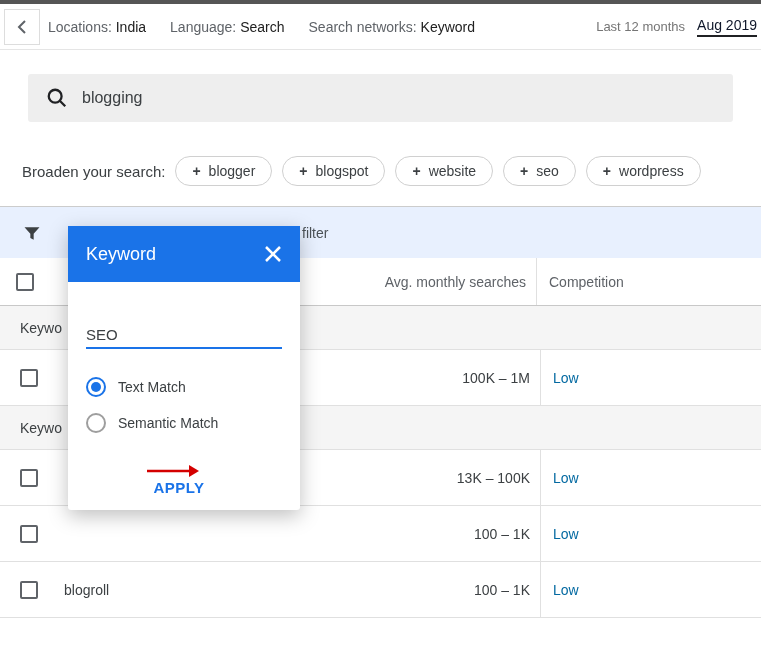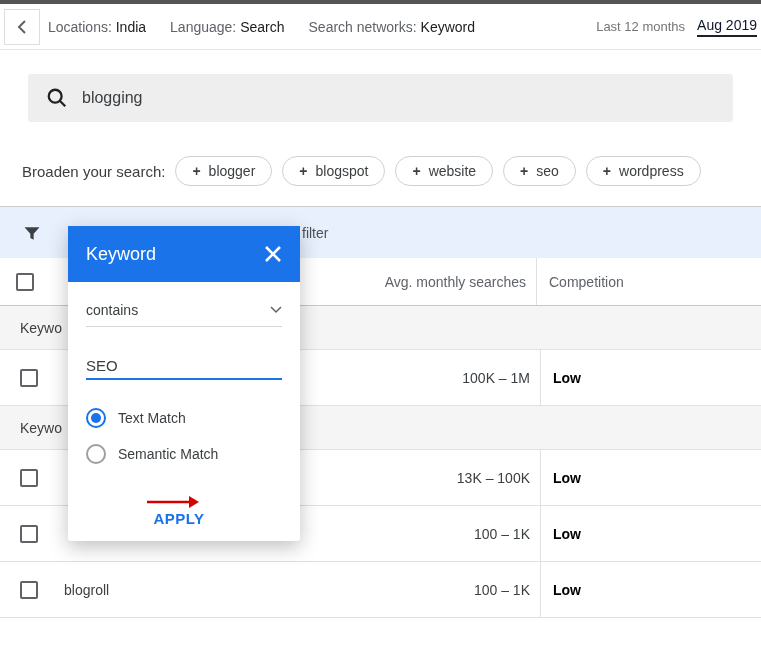--- a/index.html
+++ b/index.html
@@ -61,21 +61,21 @@
     height:44px; display:flex; align-items:center; background:#f5f5f5;
     padding-left:20px; color:#3c4043; font-size:14px; border-bottom:1px solid #e0e0e0;
   }
 
   .data-row {
     display:flex; height:56px; align-items:center; border-bottom:1px solid #e0e0e0;
     padding-left:20px;
   }
   .data-row .col-kw { color:#3c4043; }
   .data-row .col-search { color:#3c4043; }
-  .data-row .col-comp { color:#000000;font-weight:bold; }
+  .data-row .col-comp { color:#0369a1; }
 
   .checkbox {
     width:18px; height:18px; border:2px solid #5f6368; border-radius:2px; background:#fff;
   }
 
   
   .popover {
     position:absolute; left:68px; top:226px; width:232px; background:#fff;
     box-shadow: 0 6px 20px rgba(0,0,0,0.25); border-radius:3px; z-index:10;
   }
@@ -222,28 +222,20 @@
   <div class="pop-header">
     <span>Keyword</span>
     <span>
       <svg width="18" height="18" viewBox="0 0 18 18">
           <line x1="2" y1="2" x2="16" y2="16" stroke="#fff" stroke-width="2.5"></line>
           <line x1="16" y1="2" x2="2" y2="16" stroke="#fff" stroke-width="2.5"></line>
         </svg>
     </span>
   </div>
   <div class="pop-body">
-    <div class="dropdown">
-      <span>contains</span>
-      <span>
-        <svg width="12" height="8" viewBox="0 0 12 8">
-            <path d="M1 1 L6 6 L11 1" fill="none" stroke="#5f6368" stroke-width="1.5"></path>
-          </svg>
-      </span>
-    </div>
     <input class="filter-input" type="text" value="SEO" style="">
     <div class="radio-group">
       <div class="radio-item">
         <span class="radio-outer sel">
             <span class="radio-inner"></span>
           </span>
         <span>Text Match</span>
       </div>
       <div class="radio-item">
         <span class="radio-outer"></span>

